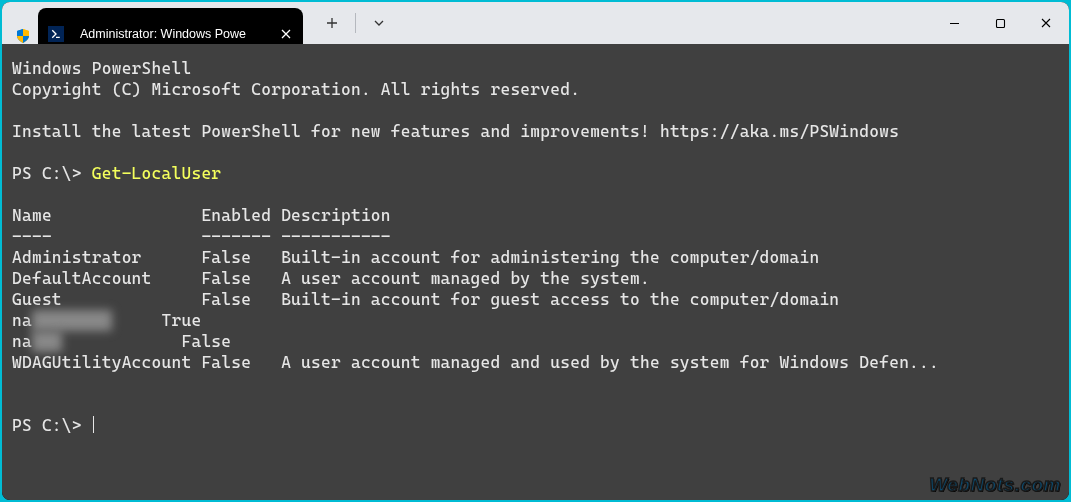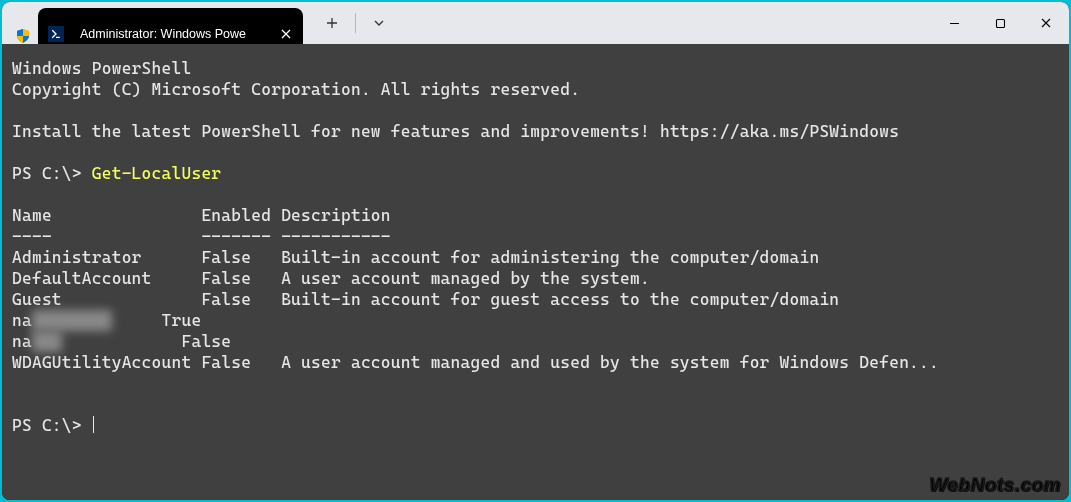--- a/index.html
+++ b/index.html
@@ -124,21 +124,21 @@
     margin-left: 1px;
   }
   .watermark {
     position: absolute;
     right: 10px;
     bottom: 6px;
     font-family: Arial, sans-serif;
     font-weight: 900;
     font-style: italic;
     font-size: 19px;
-    color: #000000;
+    color: #0c4a6e;
     -webkit-text-stroke: 1.5px #1a1a1a;
     text-shadow: 1px 1px 0 #000;
     letter-spacing: 0.5px;
   }
 </style>
 </head>
 <body>
 
 <div class="window">
 

